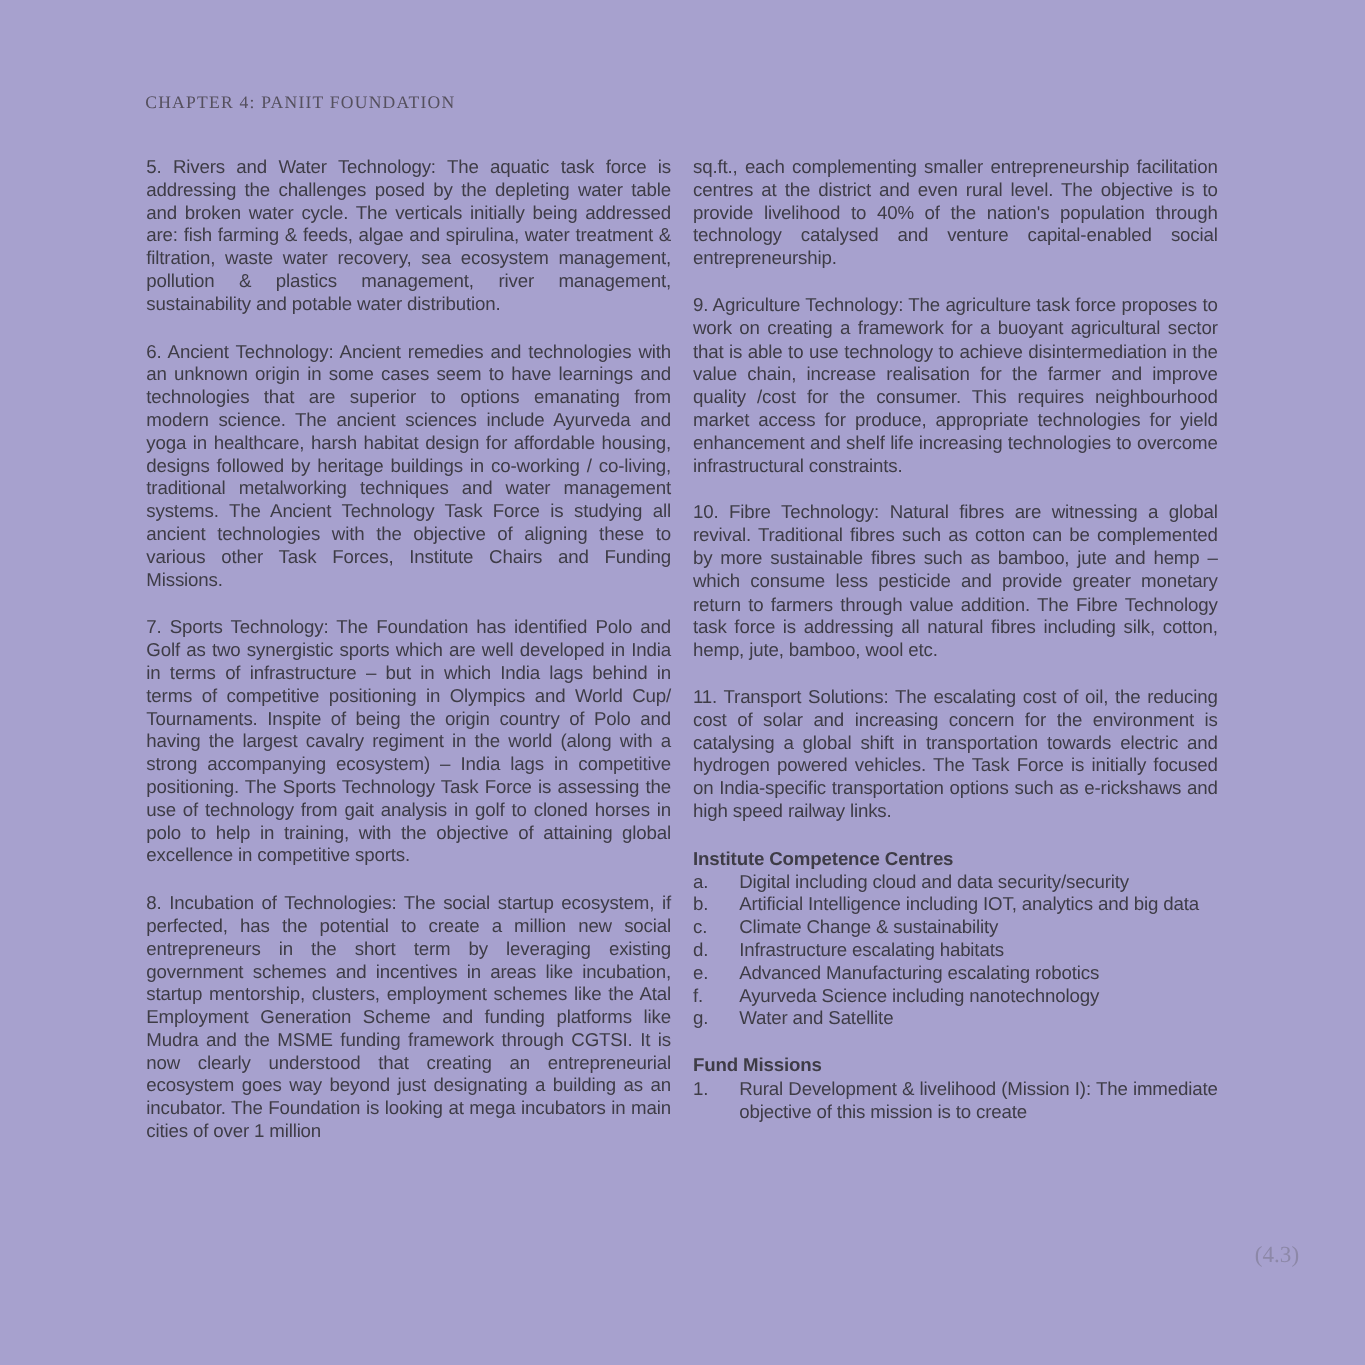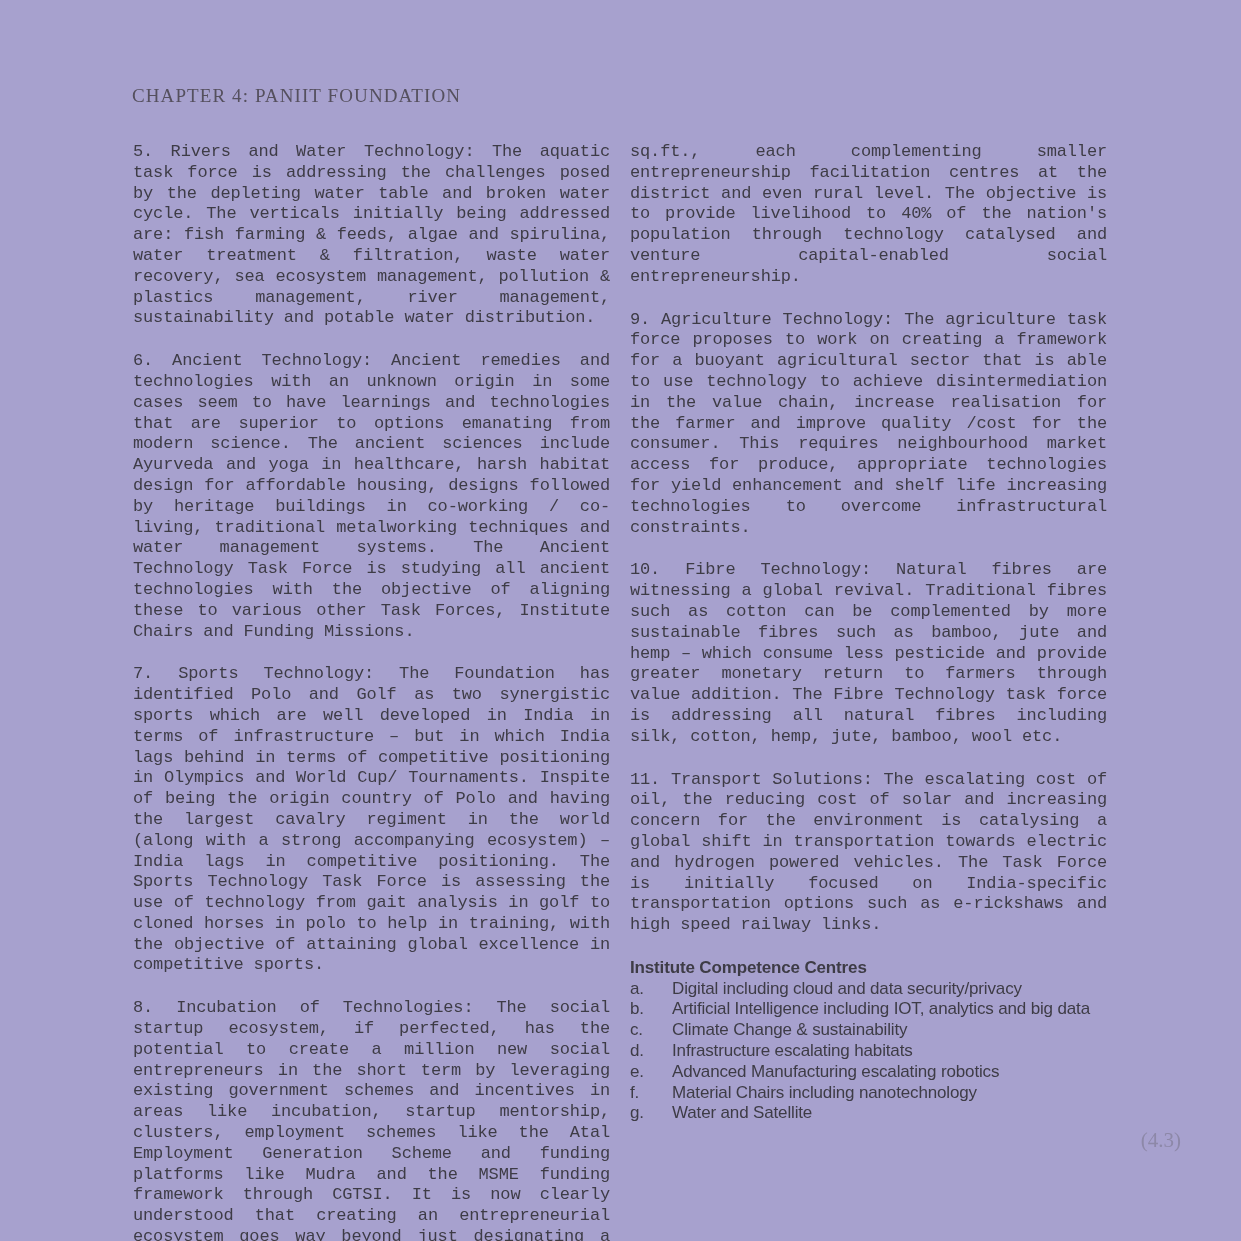--- a/index.html
+++ b/index.html
@@ -17,21 +17,21 @@
   }
   .page {
     position: absolute;
     inset: 0;
   }
   .page-header {
     position: absolute;
     left: 132px;
     top: 85px;
     font-family: "Liberation Serif", serif;
-    font-size: 19px;
+    font-size: 16px;
     letter-spacing: 1.1px;
     color: #55505e;
     white-space: nowrap;
   }
   .columns {
     position: absolute;
     left: 133px;
     top: 142px;
     width: 975px;
     display: flex;
@@ -40,21 +40,20 @@
   .col {
     width: 477px;
     flex: 0 0 477px;
     font-size: 17px;
     line-height: 20.8px;
     letter-spacing: -0.15px;
     text-align: justify;
   }
   .col p {
     margin: 0 0 22px 0;
-    font-family: Liberation Mono, monospace;
   }
   .col p:last-child {
     margin-bottom: 12px;
   }
   .section-heading {
     font-weight: bold;
     text-align: left;
   }
   .section {
     margin-top: 22px;
@@ -101,47 +100,54 @@
     <div class="col">
       <p>sq.ft., each complementing smaller entrepreneurship facilitation centres at the district and even rural level. The objective is to provide livelihood to 40% of the nation's population through technology catalysed and venture capital-enabled social entrepreneurship.</p>
       <p>9. Agriculture Technology: The agriculture task force proposes to work on creating a framework for a buoyant agricultural sector that is able to use technology to achieve disintermediation in the value chain, increase realisation for the farmer and improve quality /cost for the consumer. This requires neighbourhood market access for produce, appropriate technologies for yield enhancement and shelf life increasing technologies to overcome infrastructural constraints.</p>
       <p>10. Fibre Technology: Natural fibres are witnessing a global revival. Traditional fibres such as cotton can be complemented by more sustainable fibres such as bamboo, jute and hemp – which consume less pesticide and provide greater monetary return to farmers through value addition. The Fibre Technology task force is addressing all natural fibres including silk, cotton, hemp, jute, bamboo, wool etc.</p>
       <p>11. Transport Solutions: The escalating cost of oil, the reducing cost of solar and increasing concern for the environment is catalysing a global shift in transportation towards electric and hydrogen powered vehicles. The Task Force is initially focused on India-specific transportation options such as e-rickshaws and high speed railway links.</p>
 
       <div class="section">
         <div class="section-heading">Institute Competence Centres</div>
         <div class="list-item">
           <span class="list-label">a.</span>
-          <span class="list-text">Digital including cloud and data security/privacy</span>
+          <span class="list-text">Digital including cloud and data security/security</span>
         </div>
         <div class="list-item">
           <span class="list-label">b.</span>
           <span class="list-text">Artificial Intelligence including IOT, analytics and big data</span>
         </div>
         <div class="list-item">
           <span class="list-label">c.</span>
           <span class="list-text">Climate Change &amp; sustainability</span>
         </div>
         <div class="list-item">
           <span class="list-label">d.</span>
           <span class="list-text">Infrastructure escalating habitats</span>
         </div>
         <div class="list-item">
           <span class="list-label">e.</span>
           <span class="list-text">Advanced Manufacturing escalating robotics</span>
         </div>
         <div class="list-item">
           <span class="list-label">f.</span>
-          <span class="list-text">Material Chairs including nanotechnology</span>
+          <span class="list-text">Ayurveda Science including nanotechnology</span>
         </div>
         <div class="list-item">
           <span class="list-label">g.</span>
           <span class="list-text">Water and Satellite</span>
         </div>
       </div>
 
+      <div class="section">
+        <div class="section-heading">Fund Missions</div>
+        <div class="list-item">
+          <span class="list-label">1.</span>
+          <span class="list-text">Rural Development &amp; livelihood (Mission I):  The immediate objective of this mission is to create</span>
+        </div>
+      </div>
     </div>
 
   </div>
 
   <div class="page-number">(4.3)</div>
 
 </div>
 
 </body></html>

